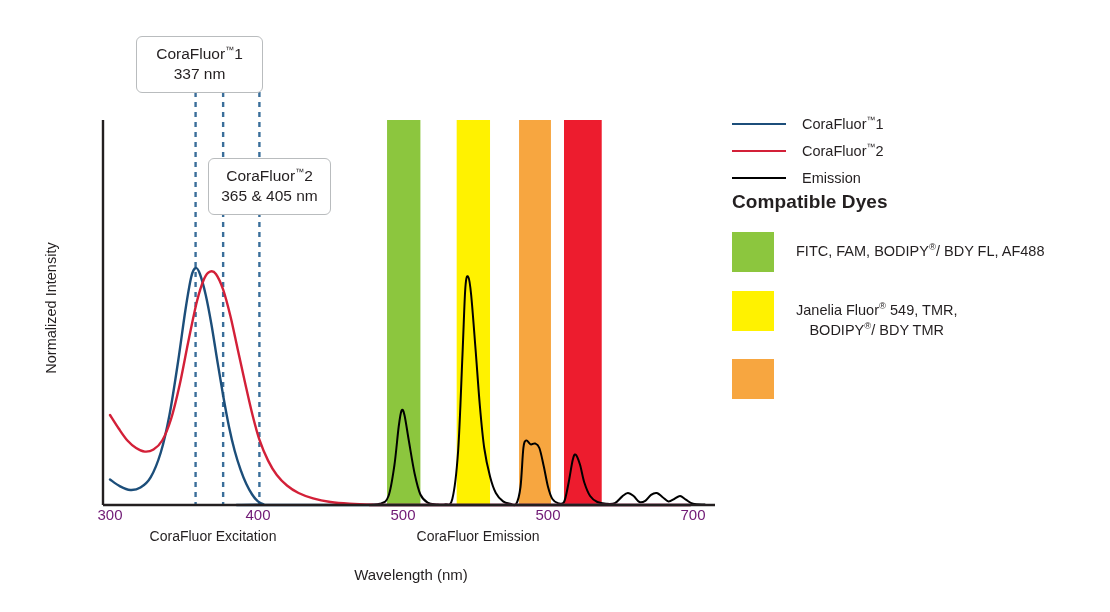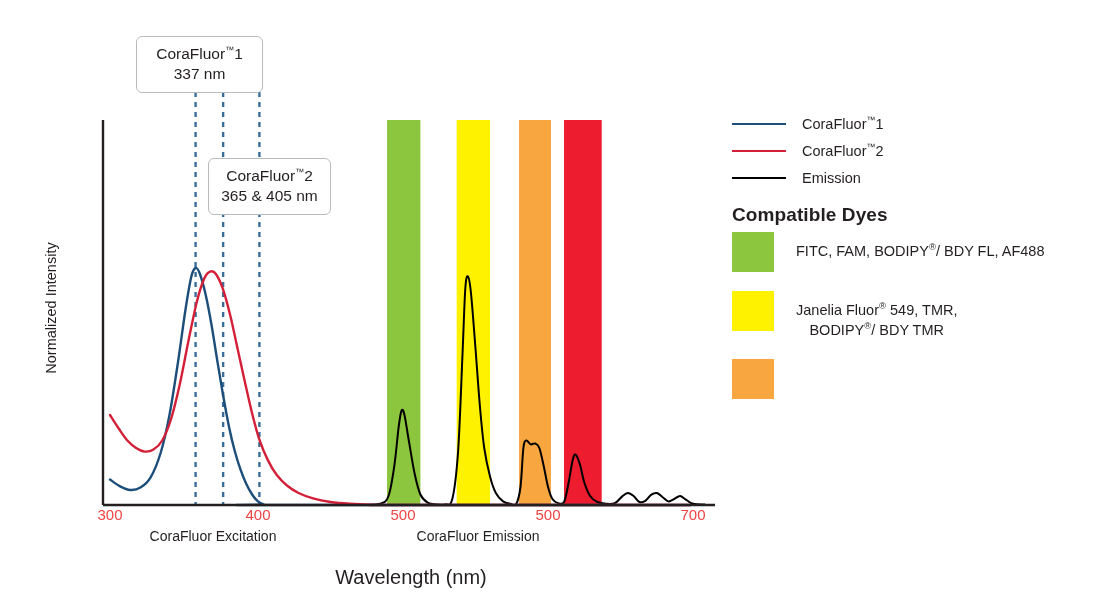--- a/index.html
+++ b/index.html
@@ -31,21 +31,21 @@
     box-sizing:border-box;
     white-space:nowrap;
   }
   #callout-1{left:136px;top:36px;width:127px;}
   #callout-2{left:208px;top:158px;width:123px;}
   .callout .l2{display:block;text-align:center;}
   sup.tm{font-size:9px;vertical-align:super;letter-spacing:0;}
   .tick{
     position:absolute;
     font-size:15px;
-    color:#ef4444;
+    color:#701a75;
     transform:translateX(-50%);
     white-space:nowrap;
   }
   .sub-label{
     position:absolute;
     font-size:14px;
     color:#231f20;
     transform:translateX(-50%);
     white-space:nowrap;
   }
@@ -57,42 +57,42 @@
     transform:rotate(-90deg);
     transform-origin:center center;
     font-size:14.5px;
     white-space:nowrap;
   }
   #xlabel{
     position:absolute;
     left:291px;top:566px;
     width:240px;
     text-align:center;
-    font-size:20px;
+    font-size:15px;
     white-space:nowrap;
   }
 
   
   .panel{position:absolute;left:730px;top:0;width:380px;height:612px;}
 
   .legend{position:absolute;left:2px;top:110px;width:370px;}
   .legend-row{
     display:flex;align-items:center;
     height:27px;
     margin-bottom:0px;
   }
   .legend-line{
     width:54px;height:0;
     border-top-width:2.6px;border-top-style:solid;
     margin-right:16px;flex:none;
   }
   .legend-text{font-size:14.5px;color:#231f20;white-space:nowrap;}
 
   .dyes-title{
-    position:absolute;left:2px;top:204px;
+    position:absolute;left:2px;top:191px;
     font-size:19px;font-weight:bold;color:#231f20;
     letter-spacing:.1px;
   }
   .dyes-list{position:absolute;left:2px;top:232px;width:378px;text-align:center;}
   .dye-row{
     display:flex;align-items:flex-start;
     margin-bottom:19px;
   }
   .dye-swatch{
     width:42px;height:40px;flex:none;margin-right:22px;

